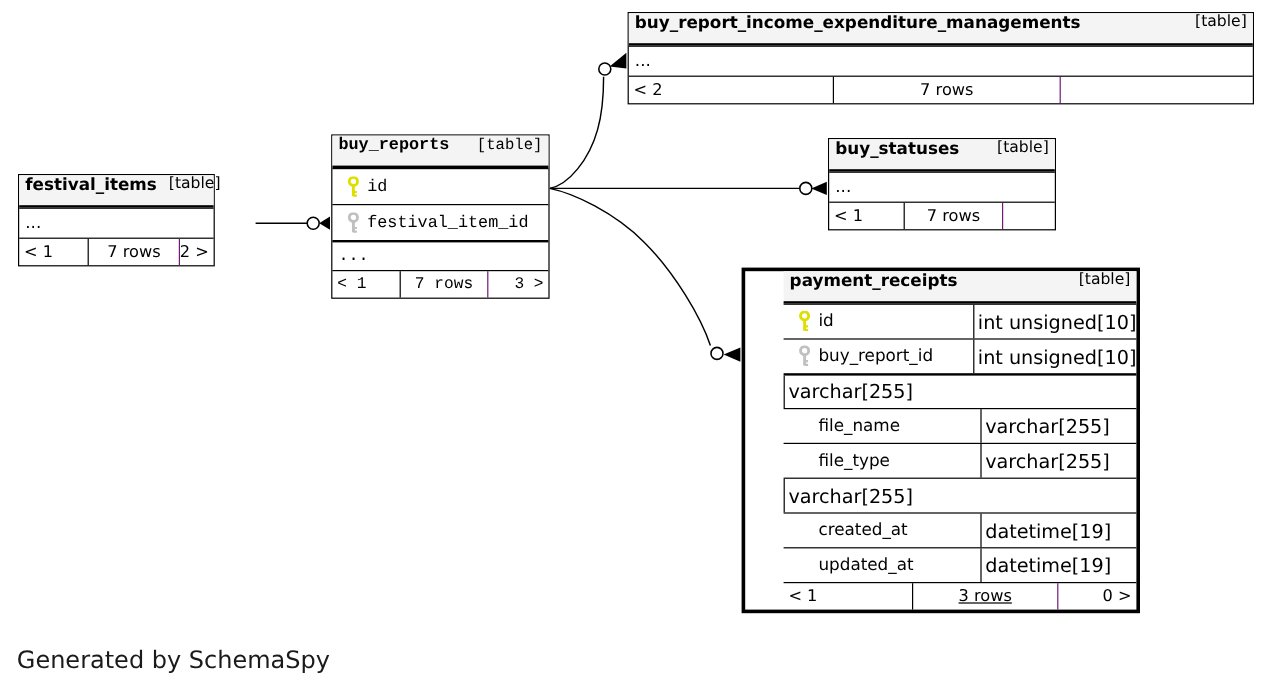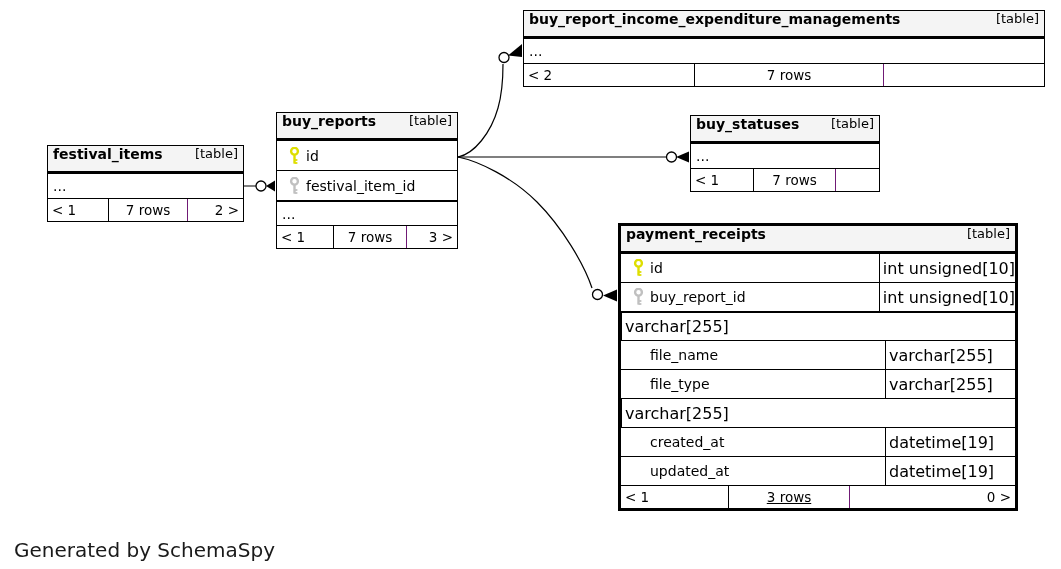--- a/index.html
+++ b/index.html
@@ -71,38 +71,38 @@
     <polygon points="689,151.5 689,162.5 676,157" fill="#000"></polygon>
     <circle cx="671.5" cy="157" r="5" fill="#fff" stroke="#000" stroke-width="1.3"></circle>
   </g>
   <g>
     <path d="M458,157 C478,161 512,177 537,202 C562,227 584,264 592,288" fill="none" stroke="#000" stroke-width="1.2"></path>
     <polygon points="617,289.5 617,301.5 603,295.5" fill="#000"></polygon>
     <circle cx="597.5" cy="294.5" r="5" fill="#fff" stroke="#000" stroke-width="1.3"></circle>
   </g>
 </svg>
 
-<div class="dbtable" style="left:15px;top:145px;width:197px;margin-left:32px;">
+<div class="dbtable" style="left:15px;top:145px;width:164px;">
   <div class="thead">
     <span class="tname">festival_items</span>
     <span class="ttag">[table]</span>
   </div>
   <div class="trow row-dots">
     <div class="cell-name dots-pad">
         <span class="colname">...</span>
       </div>
   </div>
   <div class="tfoot">
     <span class="fcell fl" style="width:60px;">&lt; 1</span>
     <span class="fcell fc" style="width:80px;">7 rows</span>
     <span class="fcell fr">2 &gt;</span>
   </div>
 </div>
 
-<div class="dbtable" style="left:276px;top:112px;width:182px;">
+<div class="dbtable" style="left:276px;top:112px;width:182px;font-family:Liberation Mono, monospace;">
   <div class="thead">
     <span class="tname">buy_reports</span>
     <span class="ttag">[table]</span>
   </div>
   <div class="trow row-h30">
     <div class="cell-name">
       <span class="keyslot">
         <svg width="11" height="18" viewBox="0 0 11 18">
           <circle cx="5.5" cy="4.2" r="3.4" fill="none" stroke="#dede00" stroke-width="2.4"></circle>
           <line x1="5.5" y1="7.6" x2="5.5" y2="16.6" stroke="#dede00" stroke-width="2.4"></line>
@@ -165,21 +165,21 @@
         <span class="colname">...</span>
       </div>
   </div>
   <div class="tfoot">
     <span class="fcell fl" style="width:62px;">&lt; 1</span>
     <span class="fcell fc" style="width:83px;">7 rows</span>
     <span class="fcell fr"></span>
   </div>
 </div>
 
-<div class="dbtable focal" style="left:618px;top:223px;width:400px;">
+<div class="dbtable focal" style="left:618px;top:223px;width:332px;padding-left:32px;">
   <div class="thead">
     <span class="tname">payment_receipts</span>
     <span class="ttag">[table]</span>
   </div>
 
   <div class="trow row-h29">
     <div class="cell-name">
       <span class="keyslot">
         <svg width="11" height="18" viewBox="0 0 11 18">
           <circle cx="5.5" cy="4.2" r="3.4" fill="none" stroke="#dede00" stroke-width="2.4"></circle>

